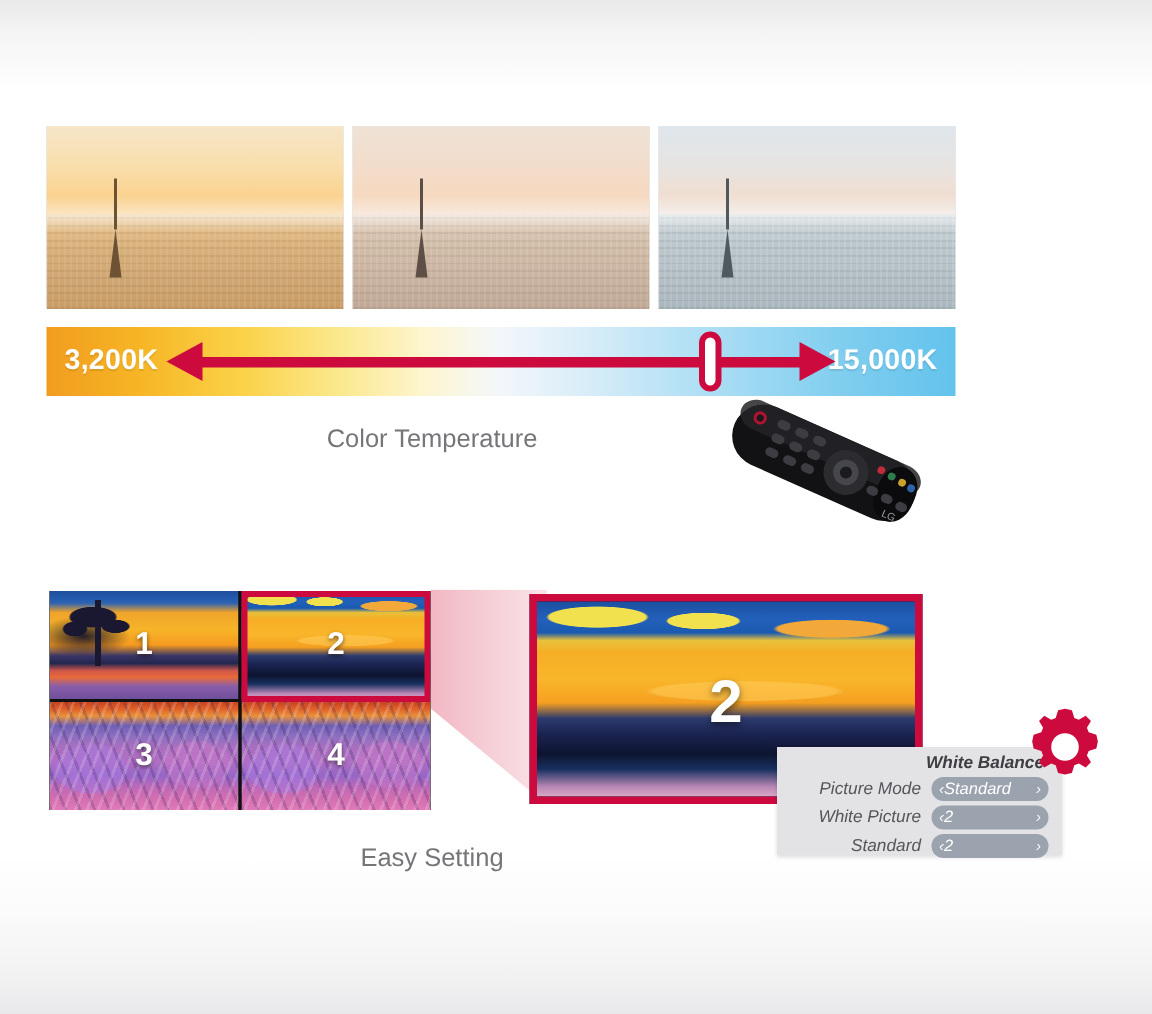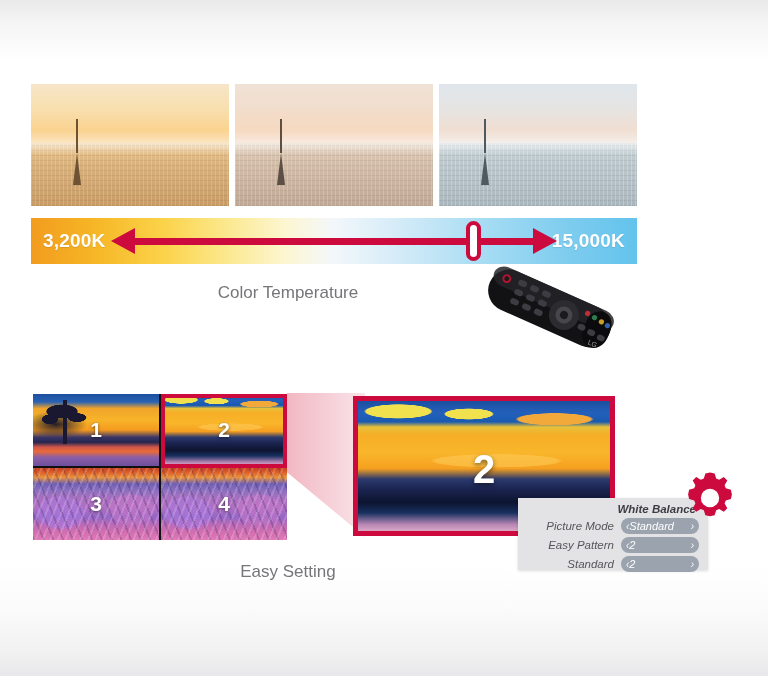--- a/index.html
+++ b/index.html
@@ -367,21 +367,21 @@
     <div class="wb-row">
       <span class="wb-label">Picture Mode</span>
       <span class="wb-pill">
         <span class="chev">‹</span>
         <span class="val">Standard</span>
         <span class="chev">›</span>
       </span>
     </div>
 
     <div class="wb-row">
-      <span class="wb-label">Easy Pattern</span>
+      <span class="wb-label">White Picture</span>
       <span class="wb-pill">
         <span class="chev">‹</span>
         <span class="val">2</span>
         <span class="chev">›</span>
       </span>
     </div>
 
     <div class="wb-row">
       <span class="wb-label">Standard</span>
       <span class="wb-pill">

